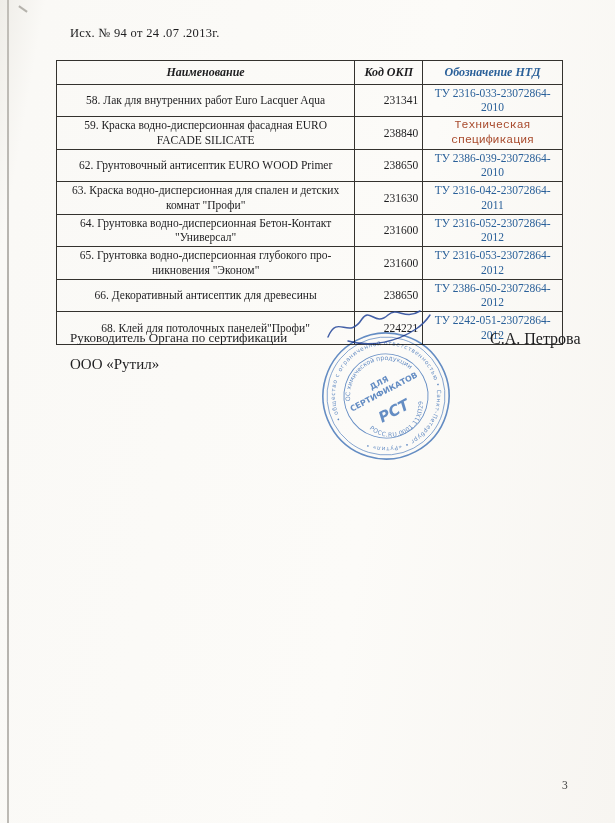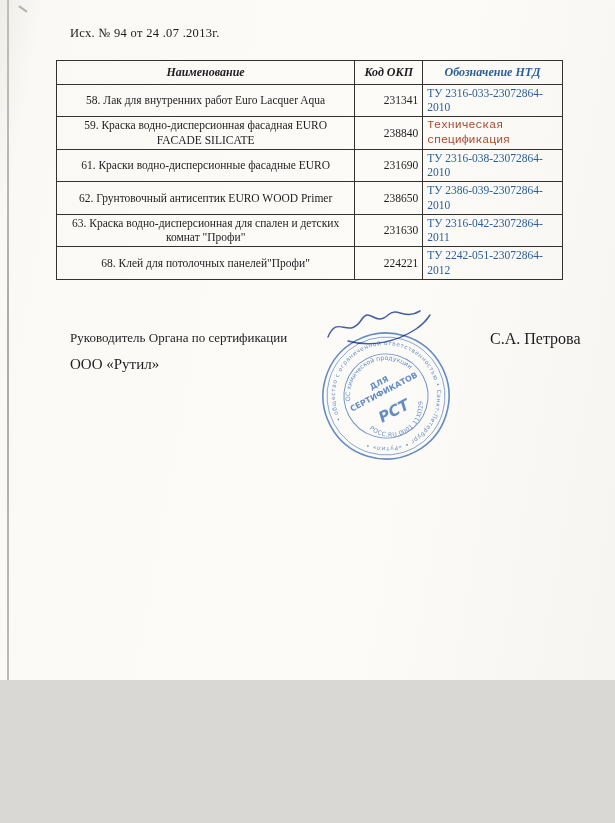--- a/index.html
+++ b/index.html
@@ -1,20 +1,20 @@
 <!DOCTYPE html>
 <html><head>
 <meta charset="utf-8">
 <style>
   * { box-sizing: border-box; }
   html, body { margin: 0; padding: 0; background: #d9d8d5; }
   .page {
     position: relative;
     width: 615px;
-    height: 680px;
+    height: 823px;
     margin: 0 auto;
     background: linear-gradient(100deg, #efede8 0%, #faf9f6 6%, #fcfbf8 60%, #f7f5f1 100%);
     font-family: "Liberation Serif", serif;
     color: #1d1d1f;
     overflow: hidden;
   }
   .scan-edge {
     position: absolute; left: 7px; top: 0; bottom: 0; width: 2px;
     background: linear-gradient(#9a968f, #6f6b64, #8a867f);
     opacity: .55;
@@ -37,21 +37,21 @@
     padding: 1px 4px 2px 4px;
     line-height: 1.24;
     vertical-align: middle;
   }
   .doc-table th {
     font-weight: bold; font-style: italic; text-align: center;
     font-size: 12px; padding: 4px 4px;
   }
   .c-name { width: 299px; text-align: center; }
   .c-code { width: 68px; text-align: right; }
-  .c-ntd  { width: 140px; text-align: left; color: #2a6099; }
+  .c-ntd  { width: 140px; text-align: center; color: #2a6099; }
   .c-ntd.spec { color: #a84a2c; font-family: Liberation Mono, monospace; }
   .sig-role   { position: absolute; left: 70px;  top: 330px; font-size: 13px; }
   .sig-name   { position: absolute; left: 446px; top: 330px; font-size: 16px; margin-left: 44px; }
   .sig-company{ position: absolute; left: 70px;  top: 356px; font-size: 15px; }
   .signature-svg {
     position: absolute; left: 320px; top: 303px;
     opacity: .9;
   }
   .stamp {
     position: absolute; left: 320px; top: 330px;
@@ -87,33 +87,43 @@
         <td class="c-name">58. Лак для внутренних работ Euro Lacquer Aqua</td>
         <td class="c-code">231341</td>
         <td class="c-ntd">ТУ 2316-033-23072864-2010</td>
       </tr>
       <tr>
         <td class="c-name">59. Краска водно-дисперсионная  фасадная EURO FACADE SILICATE</td>
         <td class="c-code">238840</td>
         <td class="c-ntd spec">Техническая спецификация</td>
       </tr>
       <tr>
-        <td class="c-name">61. Краски водно-дисперсионные фасадные EURO</td>
-        <td class="c-code">231690</td>
-        <td class="c-ntd">ТУ 2316-038-23072864-2010</td>
-      </tr>
-      <tr>
         <td class="c-name">62. Грунтовочный антисептик  EURO WOOD Primer</td>
         <td class="c-code">238650</td>
         <td class="c-ntd">ТУ 2386-039-23072864-2010</td>
       </tr>
       <tr>
         <td class="c-name">63. Краска водно-дисперсионная  для спален и детских комнат "Профи"</td>
         <td class="c-code">231630</td>
         <td class="c-ntd">ТУ 2316-042-23072864-2011</td>
+      </tr>
+      <tr>
+        <td class="c-name">64. Грунтовка водно-дисперсионная Бетон-Контакт "Универсал"</td>
+        <td class="c-code">231600</td>
+        <td class="c-ntd">ТУ 2316-052-23072864-2012</td>
+      </tr>
+      <tr>
+        <td class="c-name">65. Грунтовка водно-дисперсионная глубокого про-никновения "Эконом"</td>
+        <td class="c-code">231600</td>
+        <td class="c-ntd">ТУ 2316-053-23072864-2012</td>
+      </tr>
+      <tr>
+        <td class="c-name">66. Декоративный антисептик для древесины</td>
+        <td class="c-code">238650</td>
+        <td class="c-ntd">ТУ 2386-050-23072864-2012</td>
       </tr>
       <tr>
         <td class="c-name">68. Клей для потолочных панелей"Профи"</td>
         <td class="c-code">224221</td>
         <td class="c-ntd">ТУ 2242-051-23072864-2012</td>
       </tr>
     </tbody>
   </table>
 
   <div class="sig-role">Руководитель Органа по сертификации</div>

